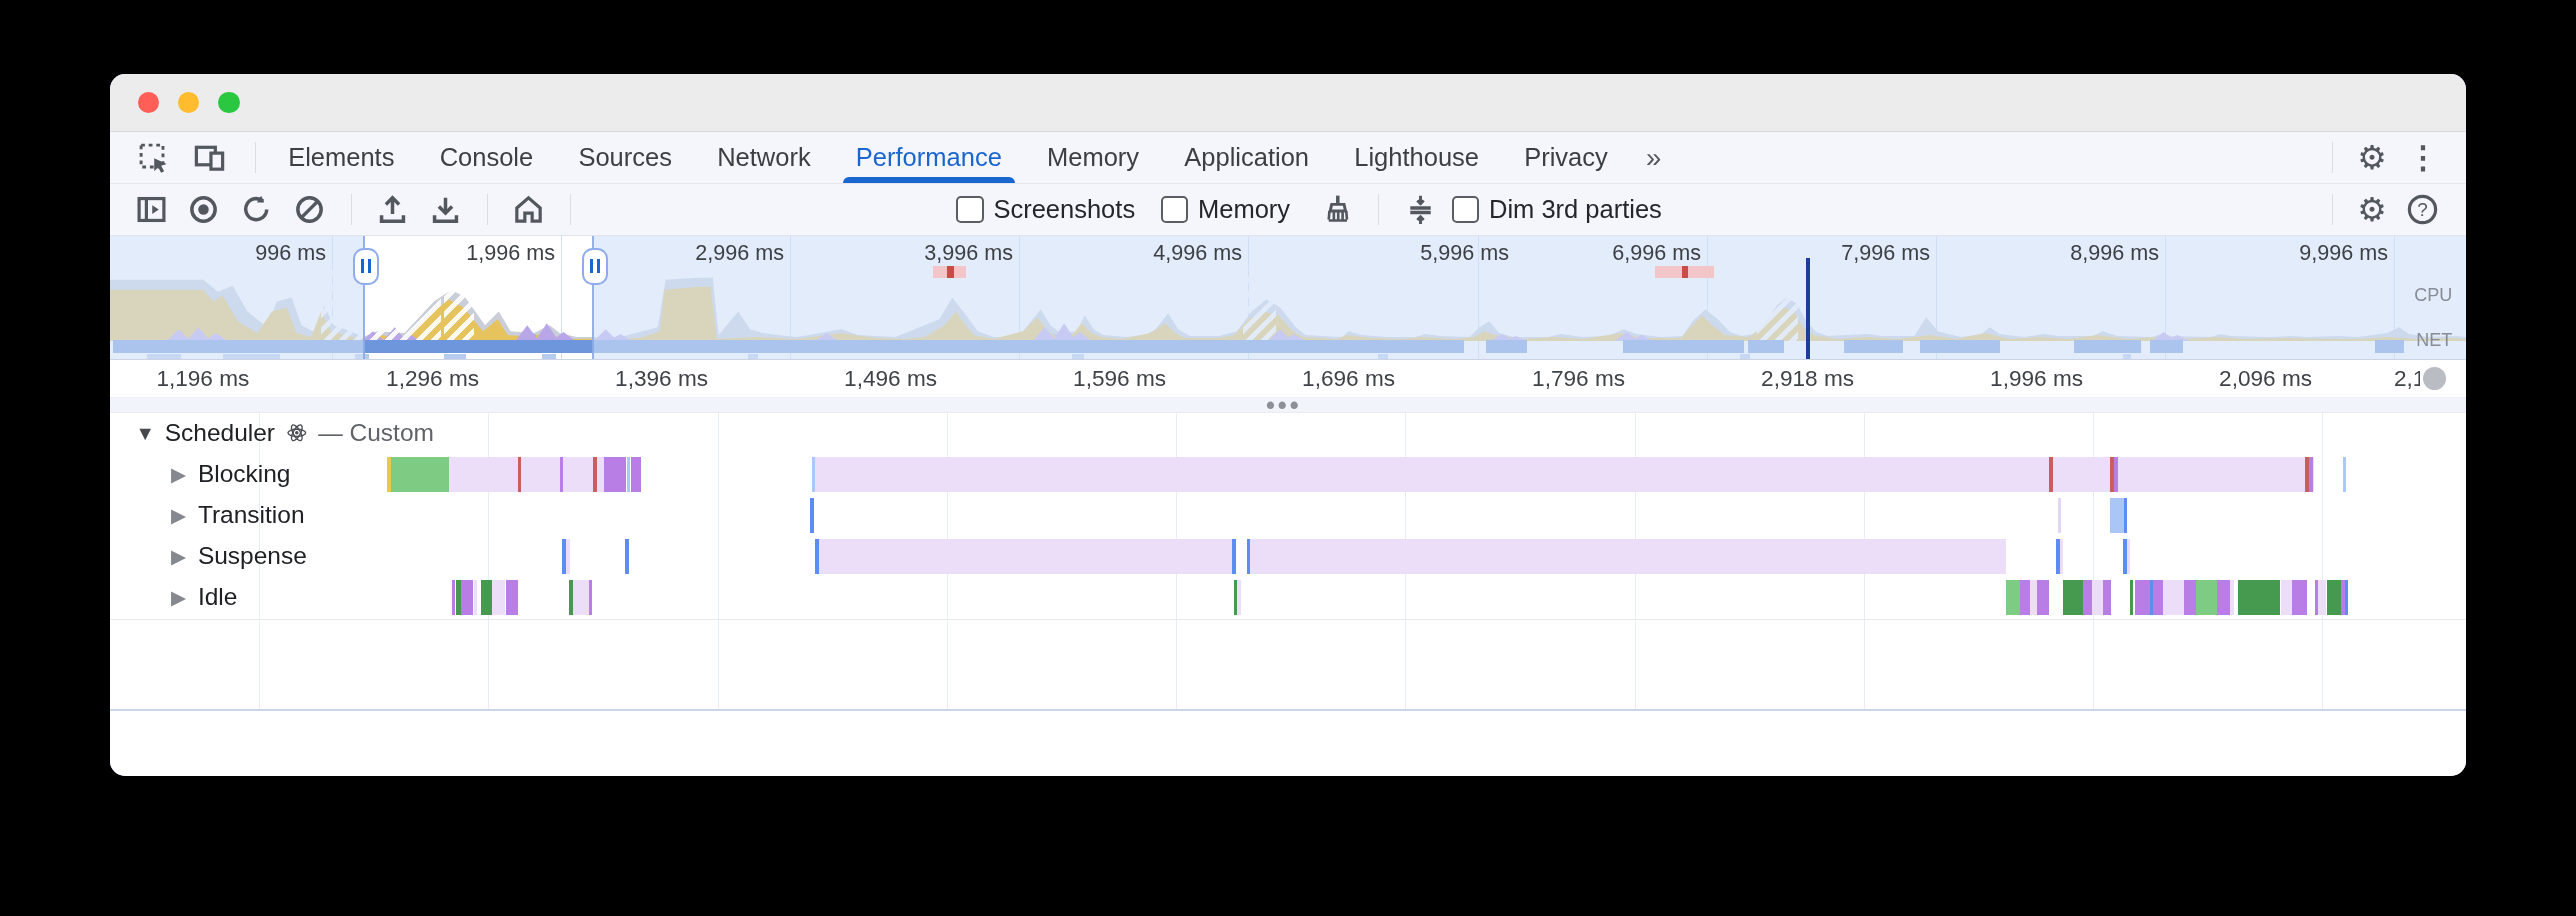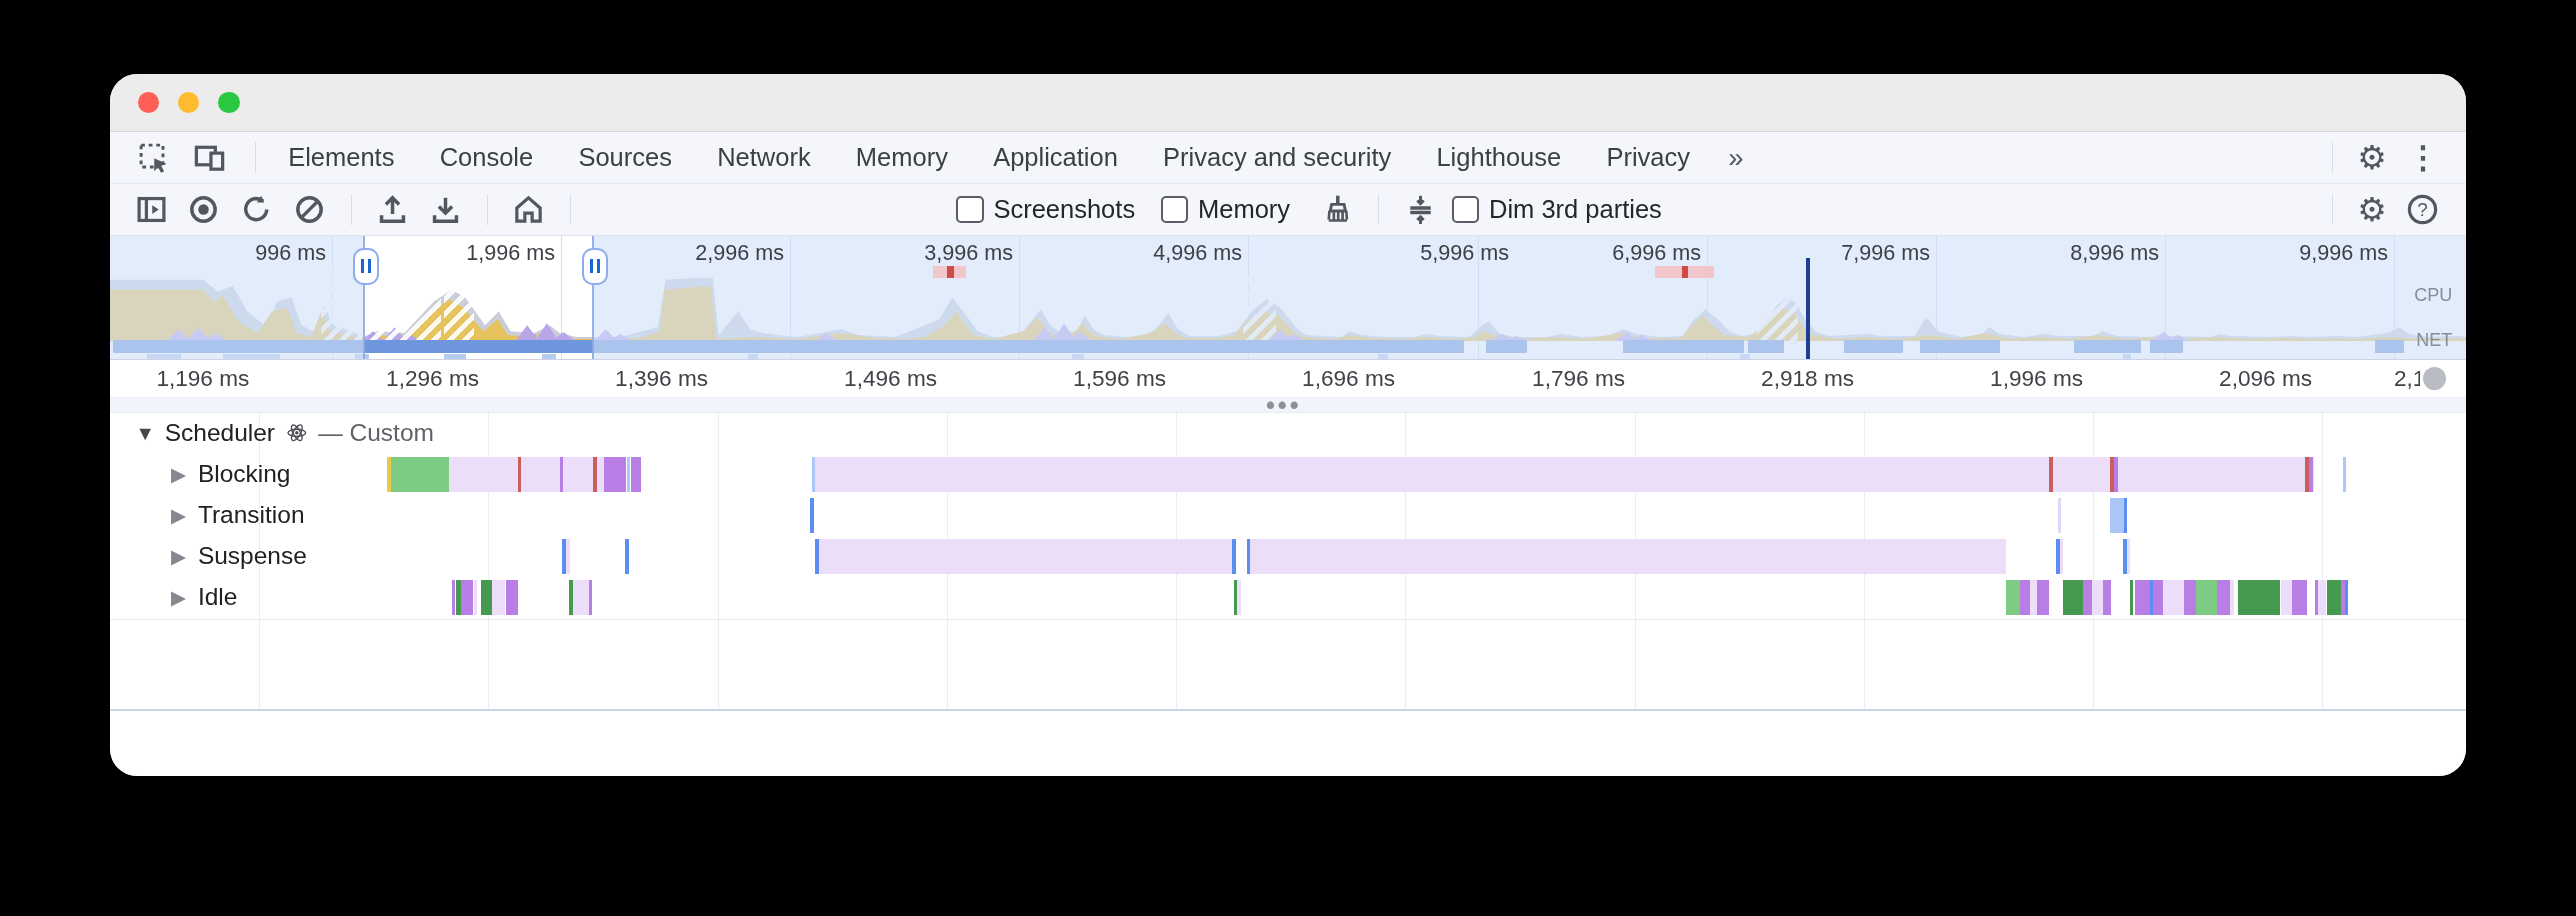--- a/index.html
+++ b/index.html
@@ -1,18 +1,18 @@
 <!DOCTYPE html>
 <html><head>
 <meta charset="utf-8">
 <style>
   html,body{margin:0;padding:0;width:2576px;height:917px;background:#000;overflow:hidden;
     font-family:"Liberation Sans",sans-serif;-webkit-font-smoothing:antialiased;}
   .window{position:absolute;left:110px;top:74px;width:2356px;height:702px;background:#c4b5fd;
-    border-radius:27px;overflow:hidden;box-shadow:0 19.6px 59px rgba(0,0,0,.6);}
+    border-radius:15px;overflow:hidden;box-shadow:0 19.6px 59px rgba(0,0,0,.6);}
   
   .titlebar{height:57px;background:#ececec;border-bottom:1px solid #d7d7d7;display:flex;align-items:center;padding-left:27.5px;gap:18.7px;}
   .light{width:21.6px;height:21.6px;border-radius:50%;}
   
   .tabbar{position:relative;height:51px;background:#f4f6fb;border-bottom:1px solid #e4e7ef;display:flex;align-items:center;}
   .tabbar .lefticons{display:flex;align-items:center;gap:13.7px;padding-left:21.6px;}
   .vsep{width:1px;height:31px;background:#d9dde6;margin:0 9.8px;}
   .tabs{display:flex;align-items:center;height:100%;}
   .tab{position:relative;height:100%;display:flex;align-items:center;padding:0 22.6px;font-size:25.5px;color:#3c4043;cursor:default;white-space:nowrap;}
   .tab.active{color:#1a66d0;}
@@ -94,23 +94,23 @@
             <rect x="13" y="9" width="8" height="11" fill="#f4f6fb" stroke="#53575e" stroke-width="2.2"></rect>
           </svg>
       </span>
       <span class="vsep"></span>
     </div>
     <div class="tabs" id="tabs">
         <div class="tab">Elements</div>
         <div class="tab">Console</div>
         <div class="tab">Sources</div>
         <div class="tab">Network</div>
+        <div class="tab active">Performance<span class="underline"></span></div>
         <div class="tab">Memory</div>
         <div class="tab">Application</div>
-        <div class="tab">Privacy and security</div>
         <div class="tab">Lighthouse</div>
         <div class="tab">Privacy</div>
       </div>
     <span class="tab-more">»</span>
     <div class="righticons">
       <span class="vsep"></span>
       <span class="iconbtn gearglyph">⚙</span>
       <span class="iconbtn dotsglyph">⋮</span>
     </div>
   </div>

